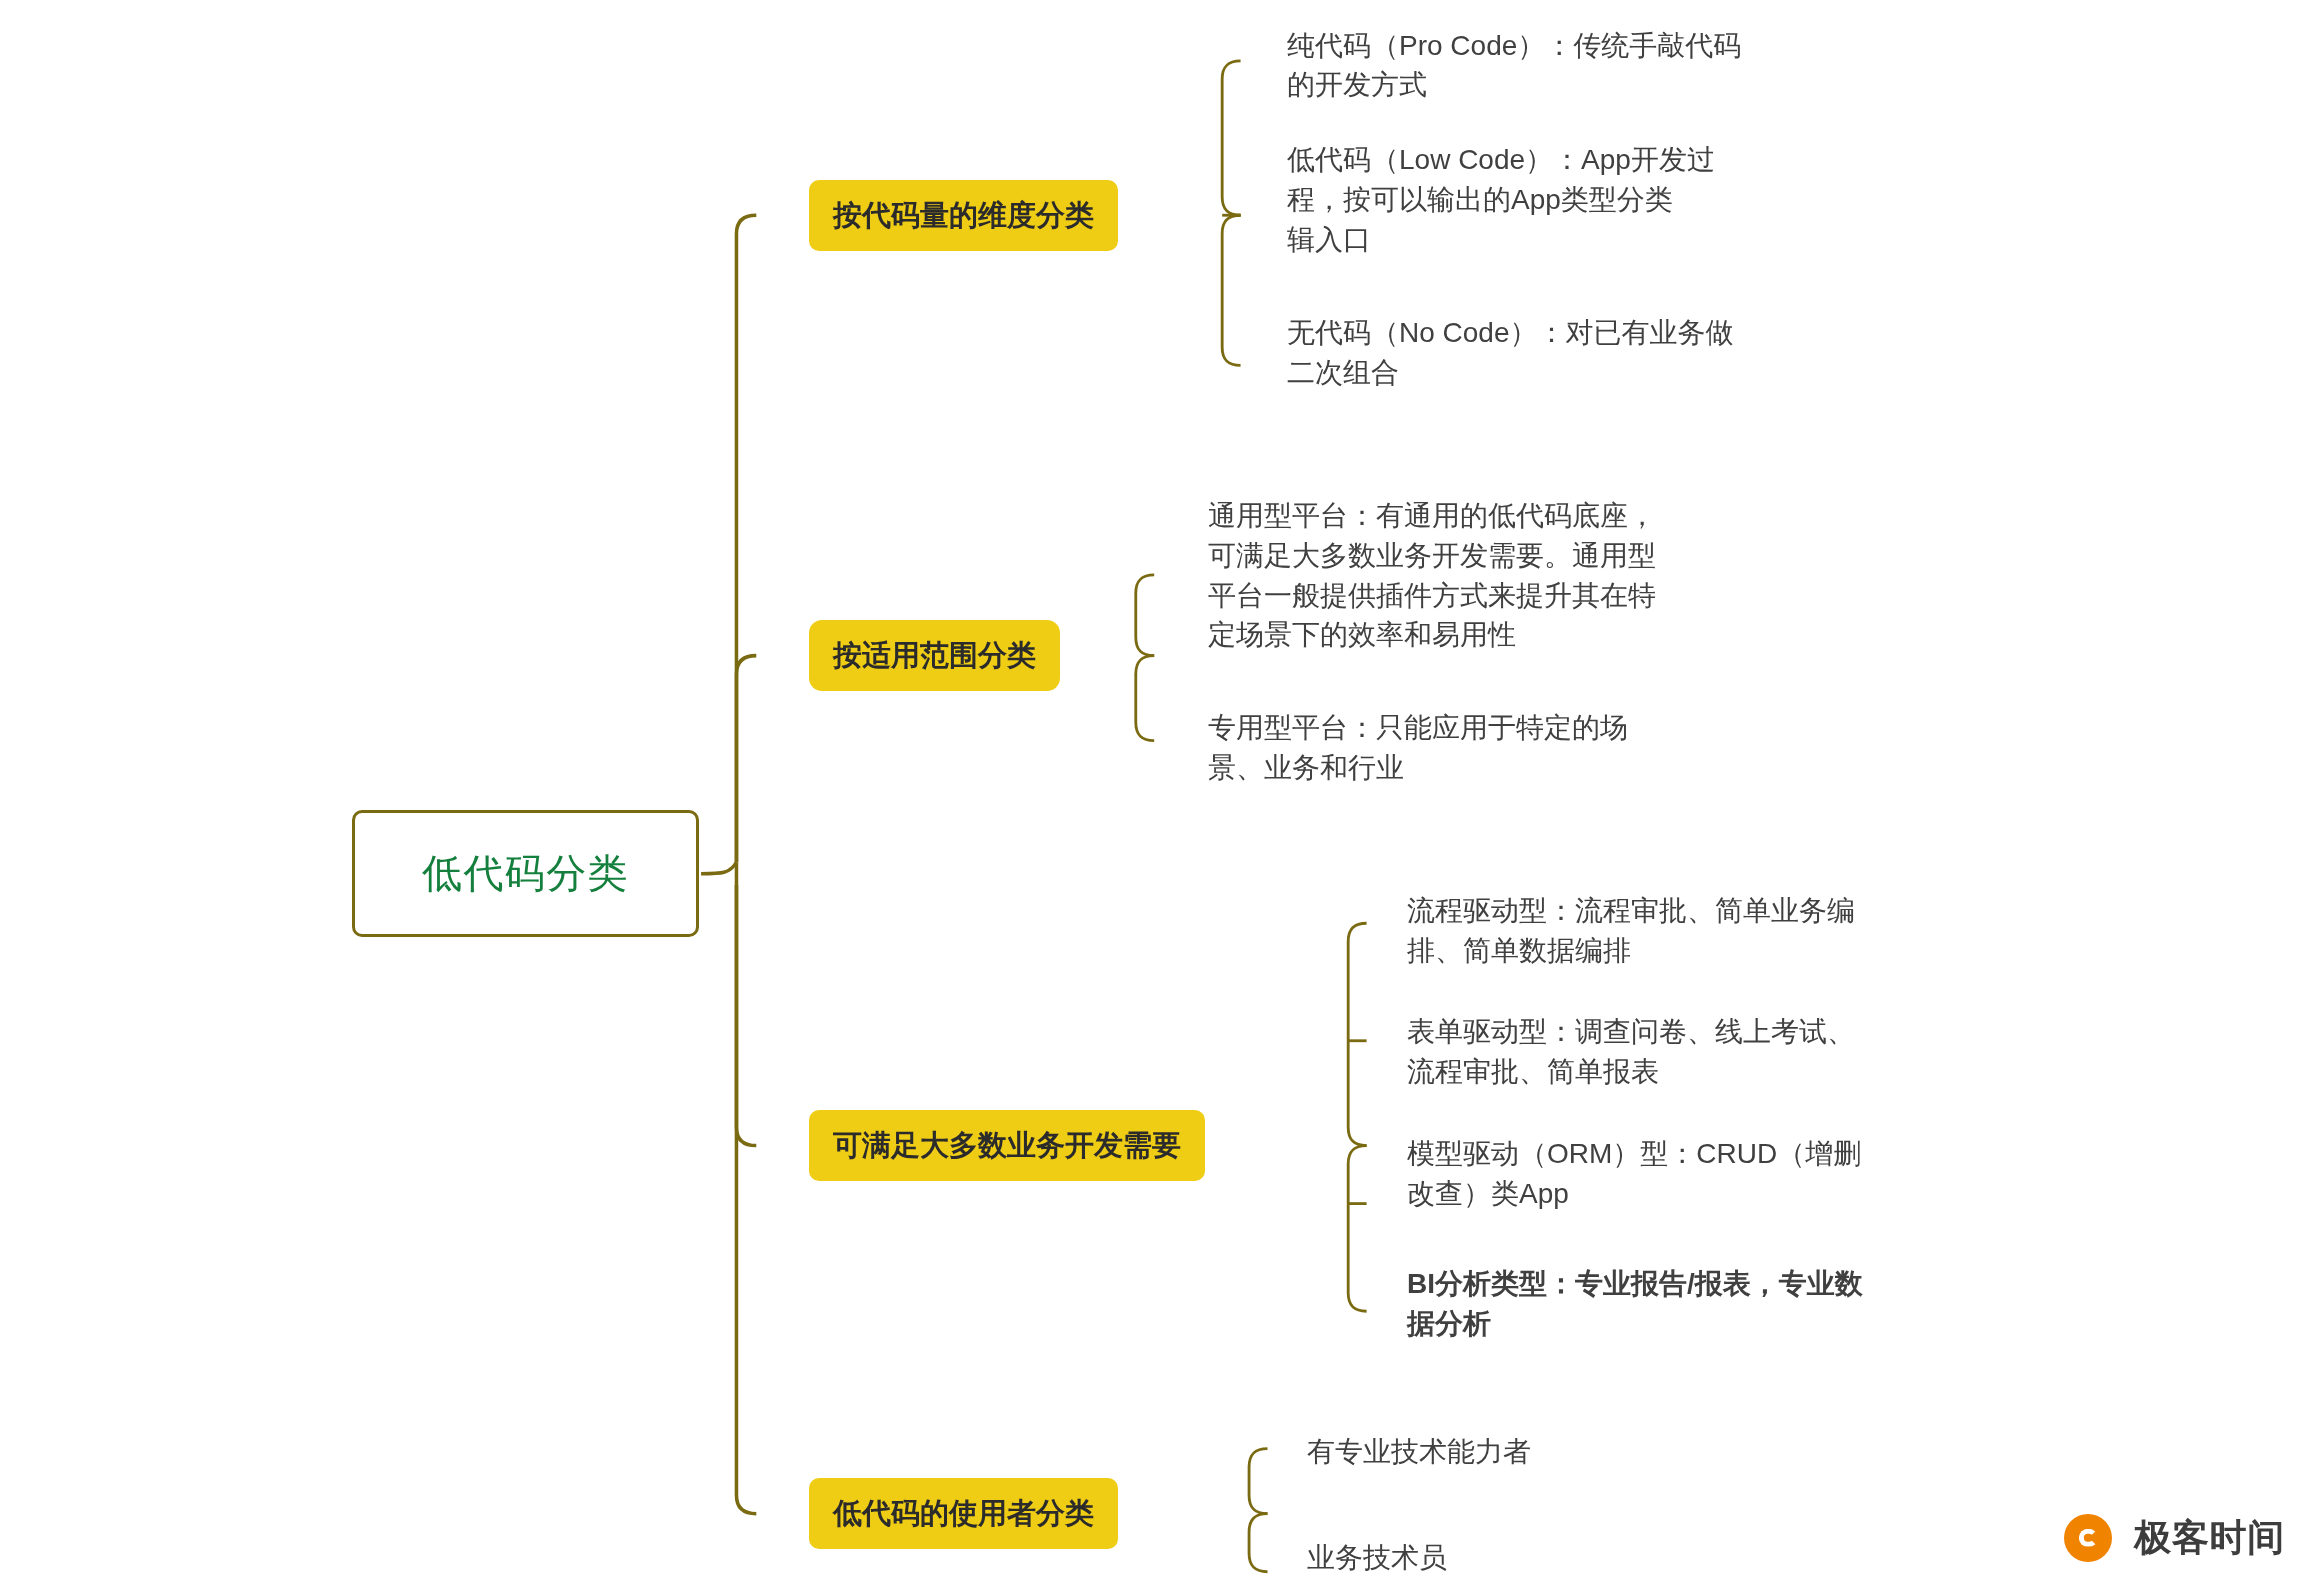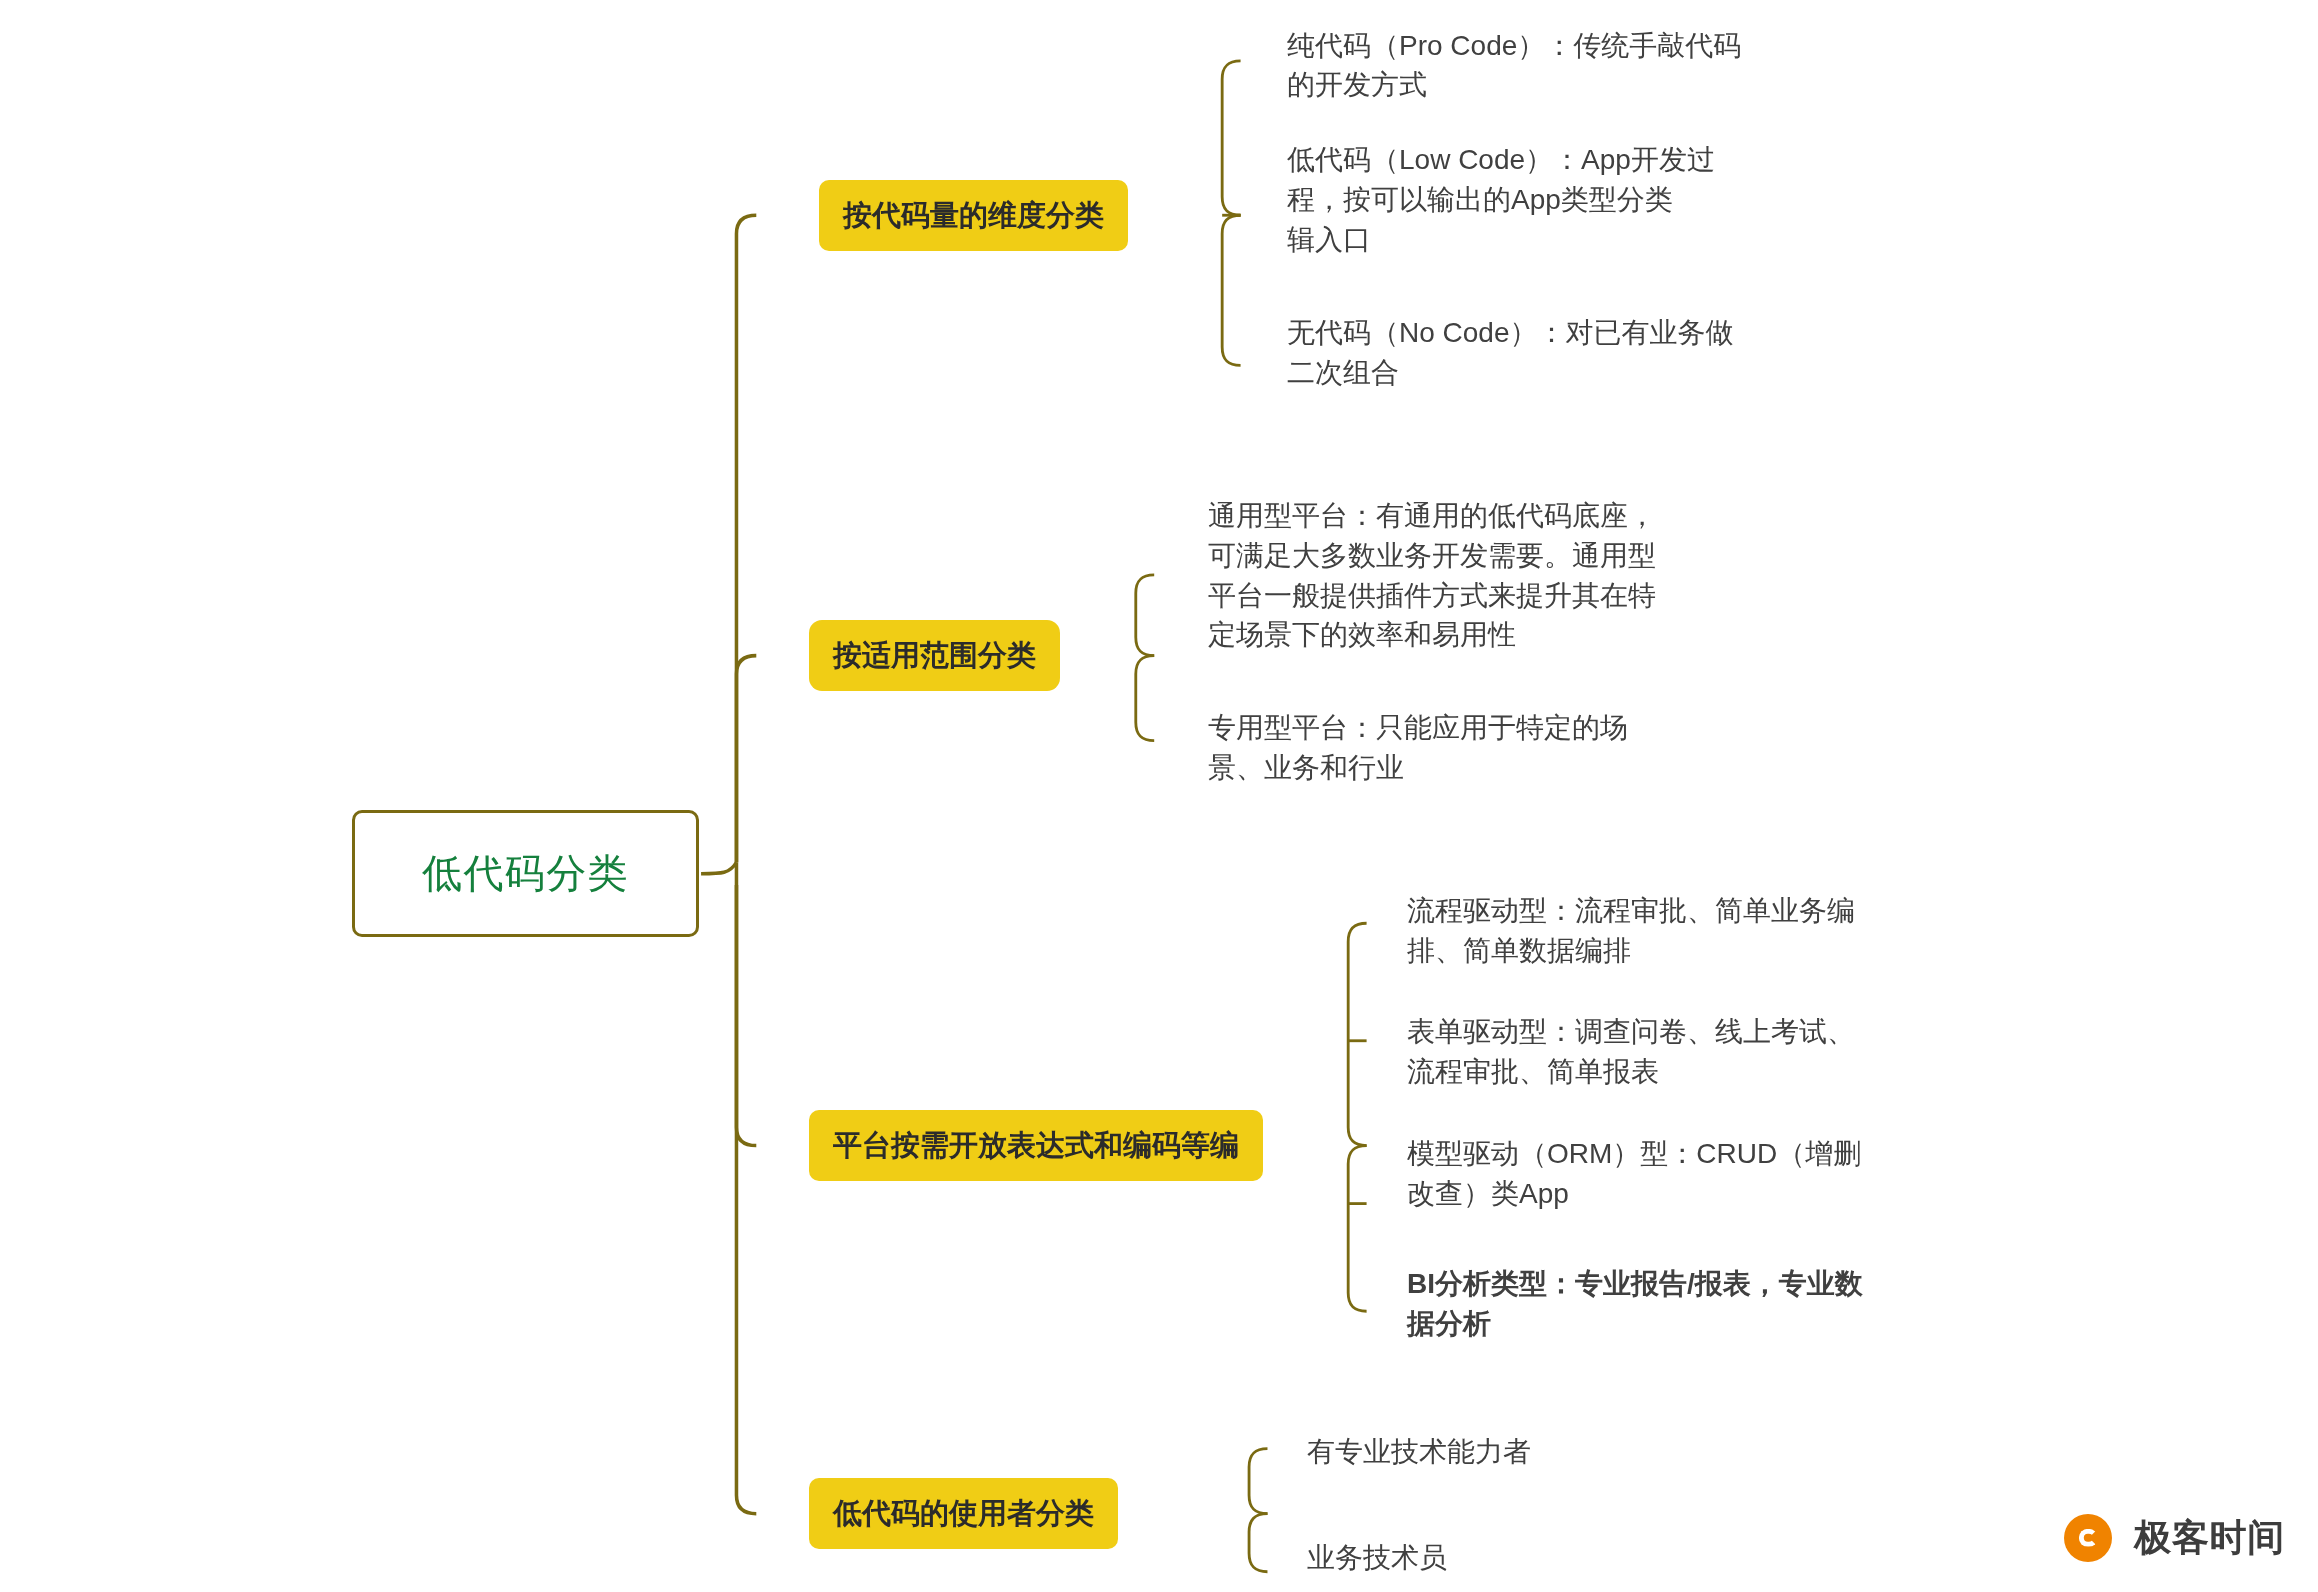--- a/index.html
+++ b/index.html
@@ -145,21 +145,21 @@
     <path class="thin" d="M 1904 1700 L 1930 1700"></path>
 
     <path class="thin" d="M 1790 2138 C 1772 2138 1764 2130 1764 2112 L 1764 2072 C 1764 2054 1772 2046 1790 2046"></path>
     <path class="thin" d="M 1790 2138 C 1772 2138 1764 2146 1764 2164 L 1764 2194 C 1764 2212 1772 2220 1790 2220"></path>
   </svg>
 
   <div class="root-node">
     <span class="label">低代码分类</span>
   </div>
 
-  <div class="l1-node" style="left:809px; top:180px;margin-left:10px;">
+  <div class="l1-node" style="left:809px; top:180px;">
     <span class="label">按代码量的维度分类</span>
   </div>
   <div class="l2-text" style="left:1287px; top:25.5px; width:581px;">纯代码（Pro Code）：传统手敲代码
 的开发方式</div>
   <div class="l2-text" style="left:1287px; top:140px; width:581px;">低代码（Low Code）：App开发过
 程，按可以输出的App类型分类
 辑入口</div>
   <div class="l2-text" style="left:1287px; top:313px; width:581px;">无代码（No Code）：对已有业务做
 二次组合</div>
 
@@ -167,21 +167,21 @@
     <span class="label">按适用范围分类</span>
   </div>
   <div class="l2-text" style="left:1208px; top:496px; width:581px;">通用型平台：有通用的低代码底座，
 可满足大多数业务开发需要。通用型
 平台一般提供插件方式来提升其在特
 定场景下的效率和易用性</div>
   <div class="l2-text" style="left:1208px; top:708px; width:581px;">专用型平台：只能应用于特定的场
 景、业务和行业</div>
 
   <div class="l1-node" style="left:809px; top:1110px;">
-    <span class="label">平台按需开放表达式和编码等编</span>
+    <span class="label">可满足大多数业务开发需要</span>
   </div>
   <div class="l2-text" style="left:1407px; top:891px; width:581px;">流程驱动型：流程审批、简单业务编
 排、简单数据编排</div>
   <div class="l2-text" style="left:1407px; top:1012px; width:581px;">表单驱动型：调查问卷、线上考试、
 流程审批、简单报表</div>
   <div class="l2-text" style="left:1407px; top:1134px; width:581px;">模型驱动（ORM）型：CRUD（增删
 改查）类App</div>
   <div class="l2-text" style="left:1407px; top:1264px; width:581px;font-weight:bold;">BI分析类型：专业报告/报表，专业数
 据分析</div>
 

